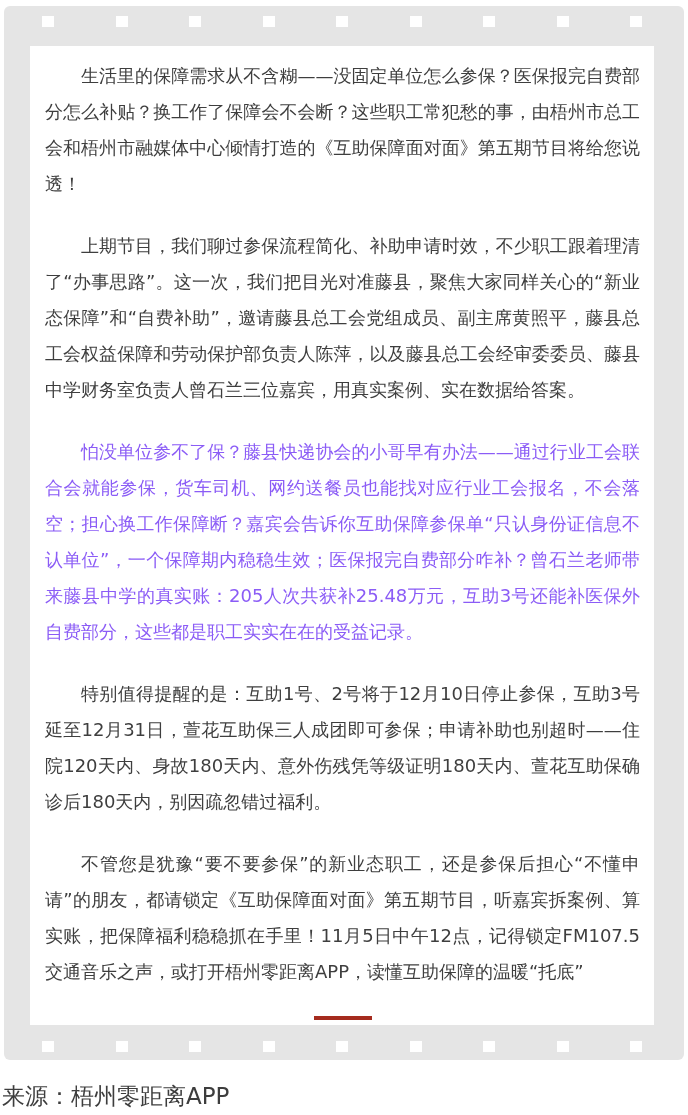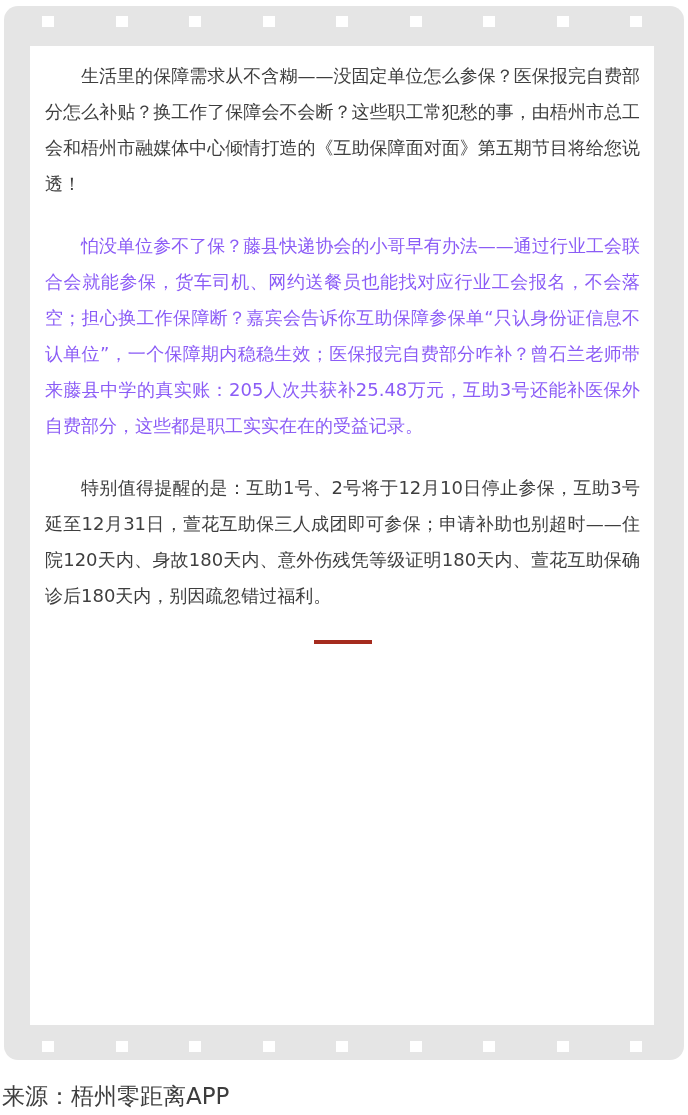--- a/index.html
+++ b/index.html
@@ -14,21 +14,21 @@
   }
 
   
   .strip {
     position: absolute;
     left: 4px;
     top: 6px;
     width: 680px;
     height: 1054px;
     background: #e5e5e5;
-    border-radius: 14px;
+    border-radius: 6px;
   }
 
   
   .perf-row {
     position: absolute;
     left: 38px;
     width: 600px;
     height: 11px;
     display: flex;
     justify-content: space-between;
@@ -93,22 +93,24 @@
         <span class="perf"></span>
         <span class="perf"></span>
         <span class="perf"></span>
         <span class="perf"></span>
         <span class="perf"></span>
         <span class="perf"></span>
       </div>
 
     <div class="card">
       <p class="para" style="color: rgb(62, 62, 62);">生活里的保障需求从不含糊——没固定单位怎么参保？医保报完自费部分怎么补贴？换工作了保障会不会断？这些职工常犯愁的事，由梧州市总工会和梧州市融媒体中心倾情打造的《互助保障面对面》第五期节目将给您说透！</p>
+      <p class="para" style="color: rgb(62, 62, 62);">上期节目，我们聊过参保流程简化、补助申请时效，不少职工跟着理清了“办事思路”。这一次，我们把目光对准藤县，聚焦大家同样关心的“新业态保障”和“自费补助”，邀请藤县总工会党组成员、副主席黄照平，藤县总工会权益保障和劳动保护部负责人陈萍，以及藤县总工会经审委委员、藤县中学财务室负责人曾石兰三位嘉宾，用真实案例、实在数据给答案。</p>
       <p class="para" style="color: #8b5cf6;">怕没单位参不了保？藤县快递协会的小哥早有办法——通过行业工会联合会就能参保，货车司机、网约送餐员也能找对应行业工会报名，不会落空；担心换工作保障断？嘉宾会告诉你互助保障参保单“只认身份证信息不认单位”，一个保障期内稳稳生效；医保报完自费部分咋补？曾石兰老师带来藤县中学的真实账：205人次共获补25.48万元，互助3号还能补医保外自费部分，这些都是职工实实在在的受益记录。</p>
       <p class="para" style="color: rgb(62, 62, 62);">特别值得提醒的是：互助1号、2号将于12月10日停止参保，互助3号延至12月31日，萱花互助保三人成团即可参保；申请补助也别超时——住院120天内、身故180天内、意外伤残凭等级证明180天内、萱花互助保确诊后180天内，别因疏忽错过福利。</p>
+      <p class="para" style="color: rgb(62, 62, 62);">不管您是犹豫“要不要参保”的新业态职工，还是参保后担心“不懂申请”的朋友，都请锁定《互助保障面对面》第五期节目，听嘉宾拆案例、算实账，把保障福利稳稳抓在手里！11月5日中午12点，记得锁定FM107.5交通音乐之声，或打开梧州零距离APP，读懂互助保障的温暖“托底”</p>
       <div class="divider" style="background: rgb(165, 43, 30);"></div>
     </div>
 
     <div class="perf-row perf-bottom">
         <span class="perf"></span>
         <span class="perf"></span>
         <span class="perf"></span>
         <span class="perf"></span>
         <span class="perf"></span>
         <span class="perf"></span>

